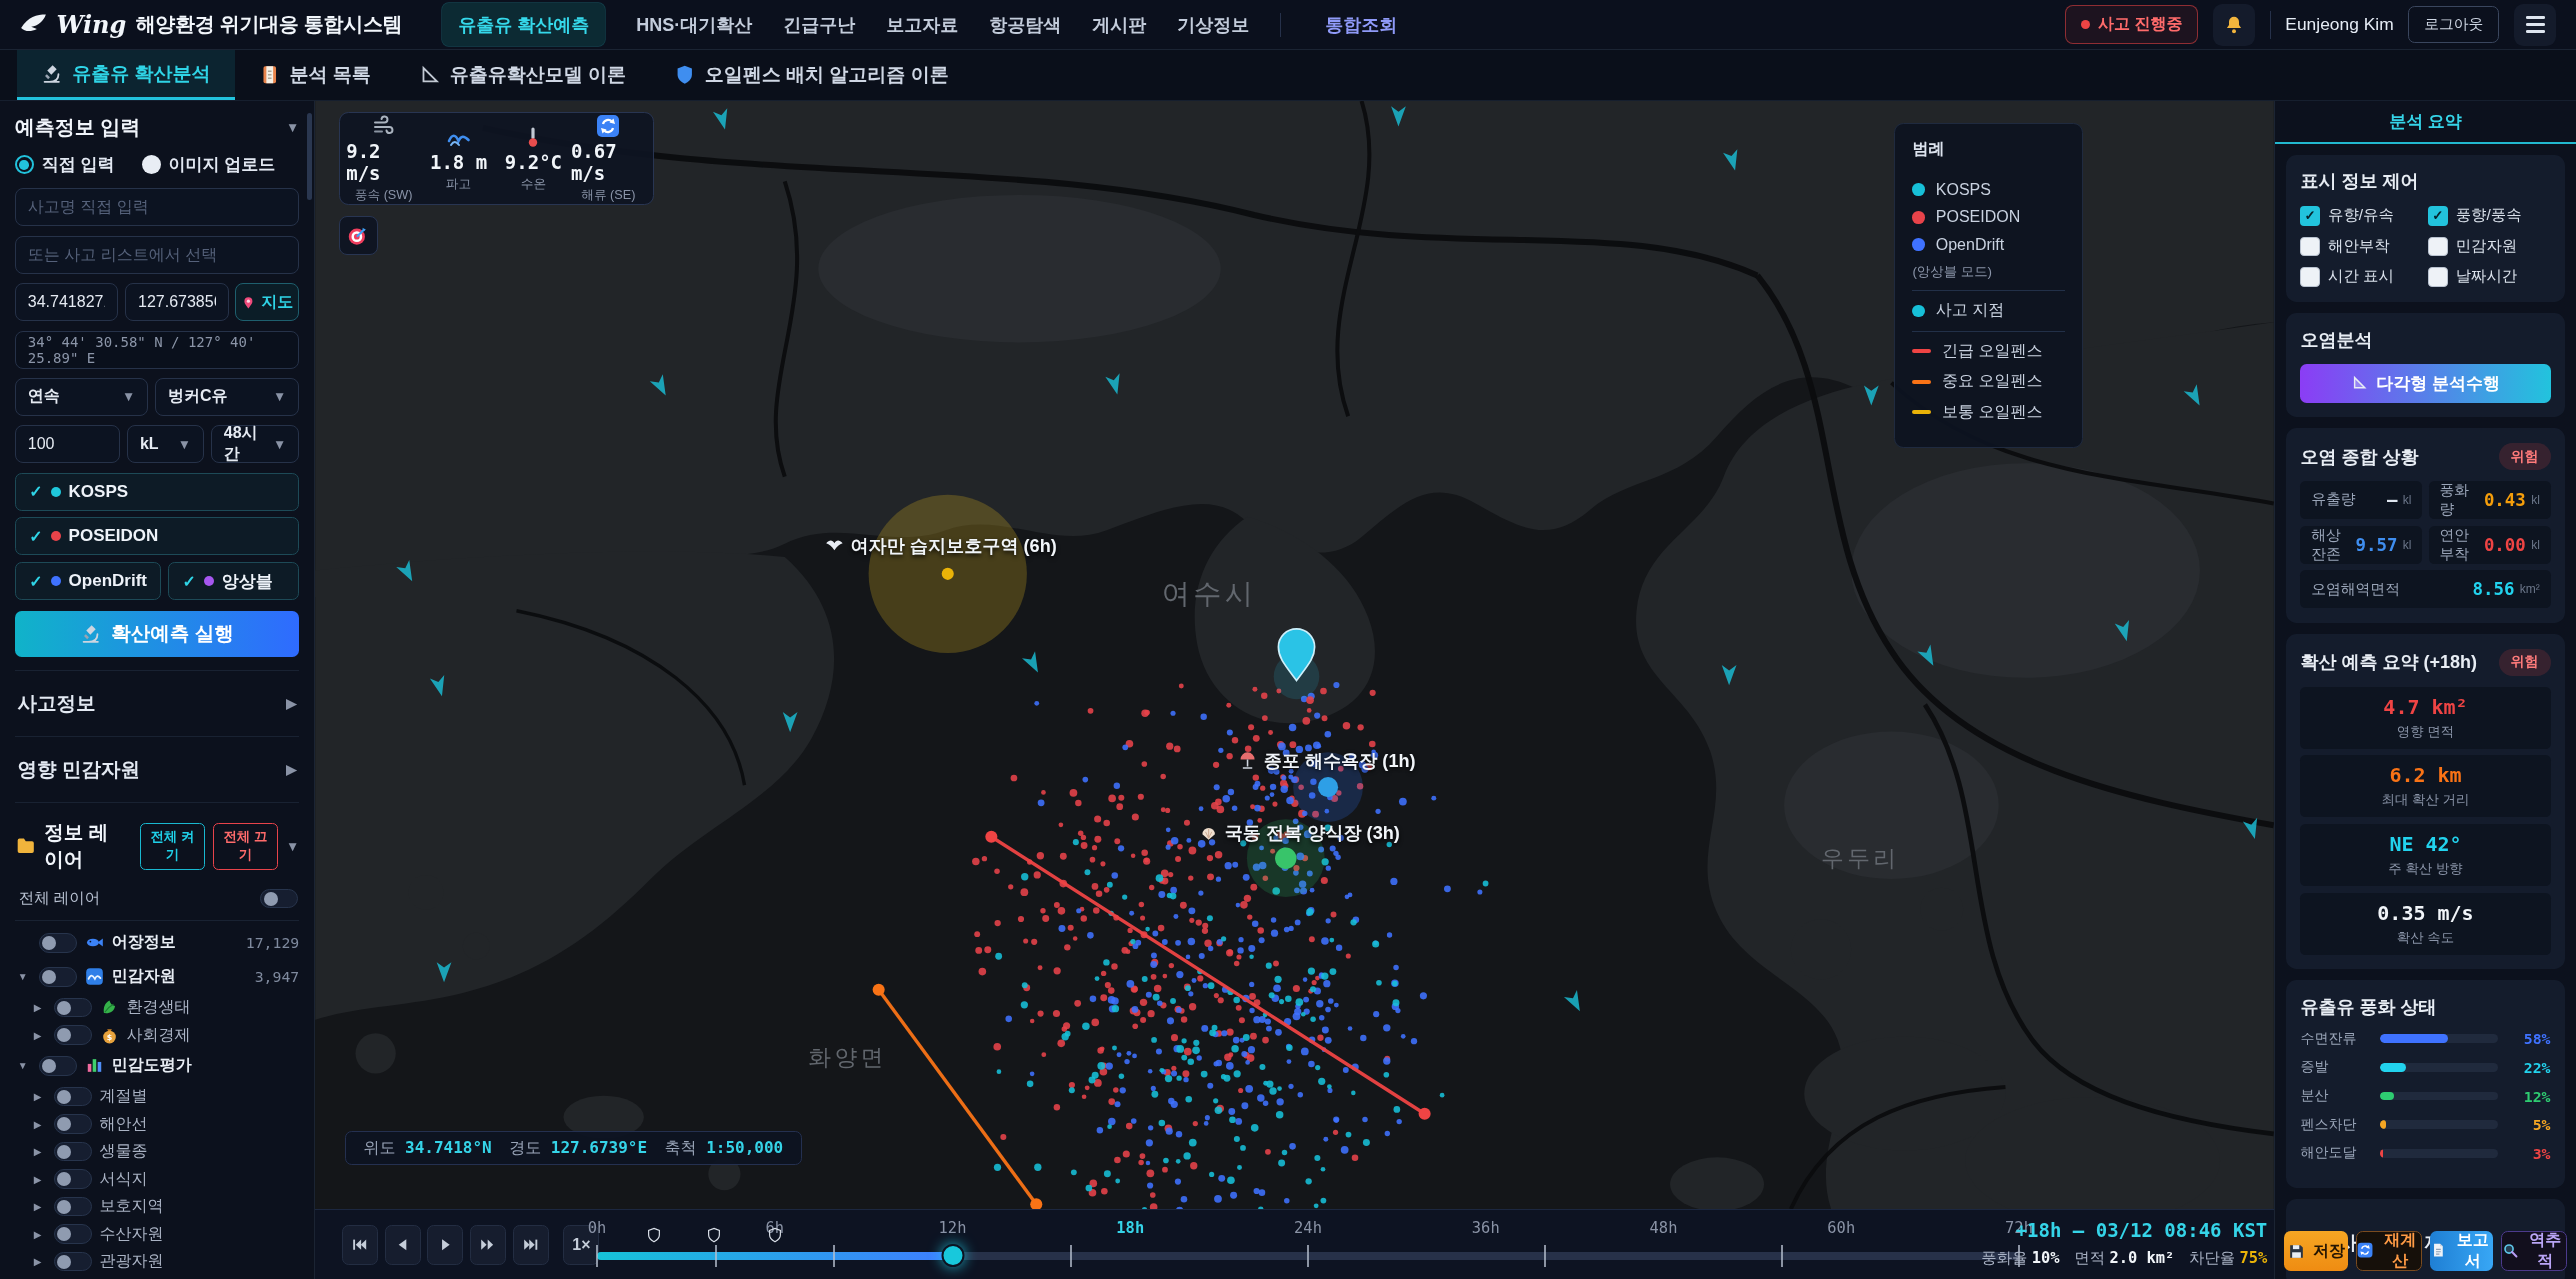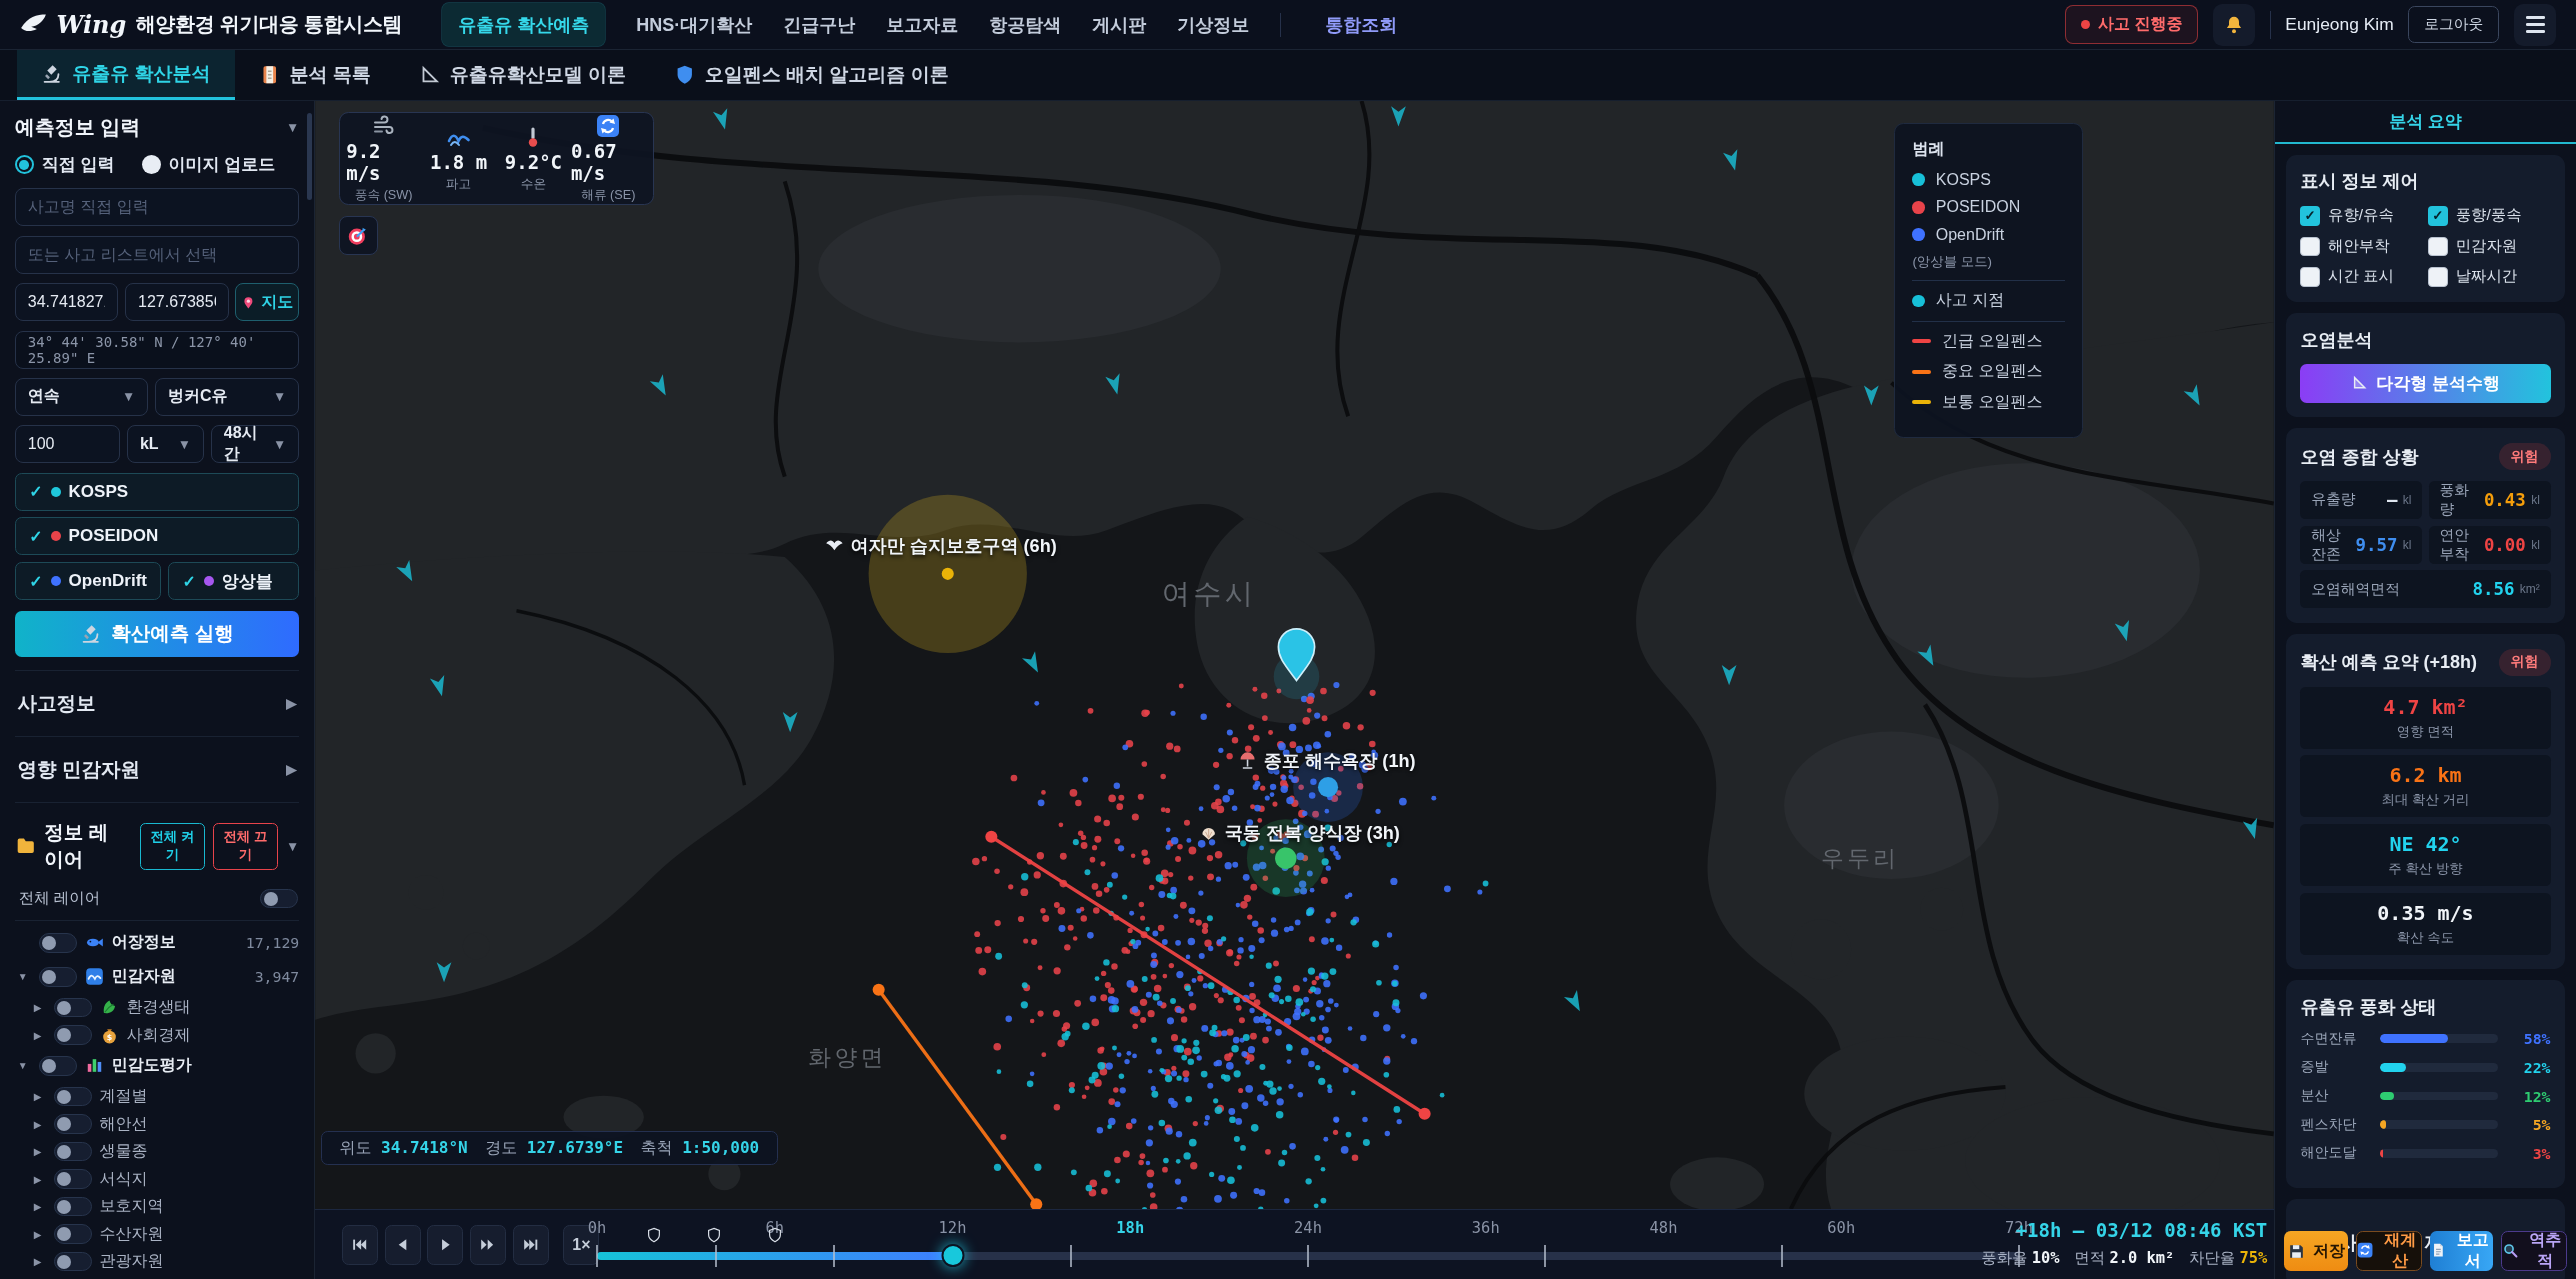--- a/index.html
+++ b/index.html
@@ -88,27 +88,27 @@
   .weather-card { position:absolute; left:23.5px; top:11.4px; width:315px; height:93px; background:rgba(14,20,34,.92);
     border:0.7px solid #283552; border-radius:9.4px; display:flex; align-items:center; padding:0 6.7px; z-index:5; }
   .wcell { flex:1; display:flex; flex-direction:column; align-items:center; gap:2.7px; }
   .wcell .wicon { width:24px; height:24px; }
   .wcell .wval { font-family:"DejaVu Sans Mono", monospace; font-size:19px; font-weight:bold; color:#f1f5f9; }
   .wcell .wlabel { font-size:12.7px; color:#8a94a8; }
   .target-btn { position:absolute; left:23.5px; top:115px; width:39px; height:39px; background:rgba(14,20,34,.92);
     border:0.7px solid #283552; border-radius:8px; display:flex; align-items:center; justify-content:center; z-index:5; }
   .legend { position:absolute; right:191px; top:22px; width:189px; background:rgba(13,19,32,.93);
     border:0.7px solid #1f2a3f; border-radius:9.4px; padding:14.8px 17.4px; z-index:5; }
-  .legend-title { font-size:16px; font-weight:bold; color:#dce3ee; margin-bottom:11px; }
+  .legend-title { font-size:16px; font-weight:bold; color:#dce3ee; margin-bottom:21px; }
   .leg-item { display:flex; align-items:center; gap:10.7px; font-size:16px; color:#c9d2e0; margin:9.4px 0; }
   .leg-dot { width:12.7px; height:12.7px; border-radius:50%; flex:none; }
   .leg-note { font-size:13.4px; color:#8a94a8; margin:4px 0 9.4px 0; }
   .leg-div { height:0.7px; background:#223048; margin:9.4px 0; }
   .leg-line { width:19px; height:4px; border-radius:2px; flex:none; }
-  .coord-chip { position:absolute; left:6px; bottom:44px; height:34px; background:rgba(12,19,33,.9);
+  .coord-chip { position:absolute; left:30px; bottom:44px; height:34px; background:rgba(12,19,33,.9);
     border:0.7px solid #243050; border-radius:6.7px; display:flex; align-items:center; gap:17.4px; padding:0 17.4px;
     font-family:"DejaVu Sans Mono", monospace; font-size:16px; z-index:5; }
   .coord-chip .lab { color:#9aa5b8; } .coord-chip .val { color:#35d4e8; font-weight:bold; }
 
   
   .rpanel { position:absolute; right:0; top:101px; width:302px; bottom:0; background:#0c111d; border-left:0.7px solid #1b2433; z-index:45; }
   .rp-title { height:43px; display:flex; align-items:center; justify-content:center; font-size:17px; font-weight:bold;
     color:#35d4e8; border-bottom:2px solid #22b8cf; }
   .card { background:#141c2c; border-radius:10.7px; margin:10.7px 10.7px 0 10.7px; padding:14.8px 14.8px; }
   .card-title { font-size:18px; font-weight:bold; color:#e8edf4; }

